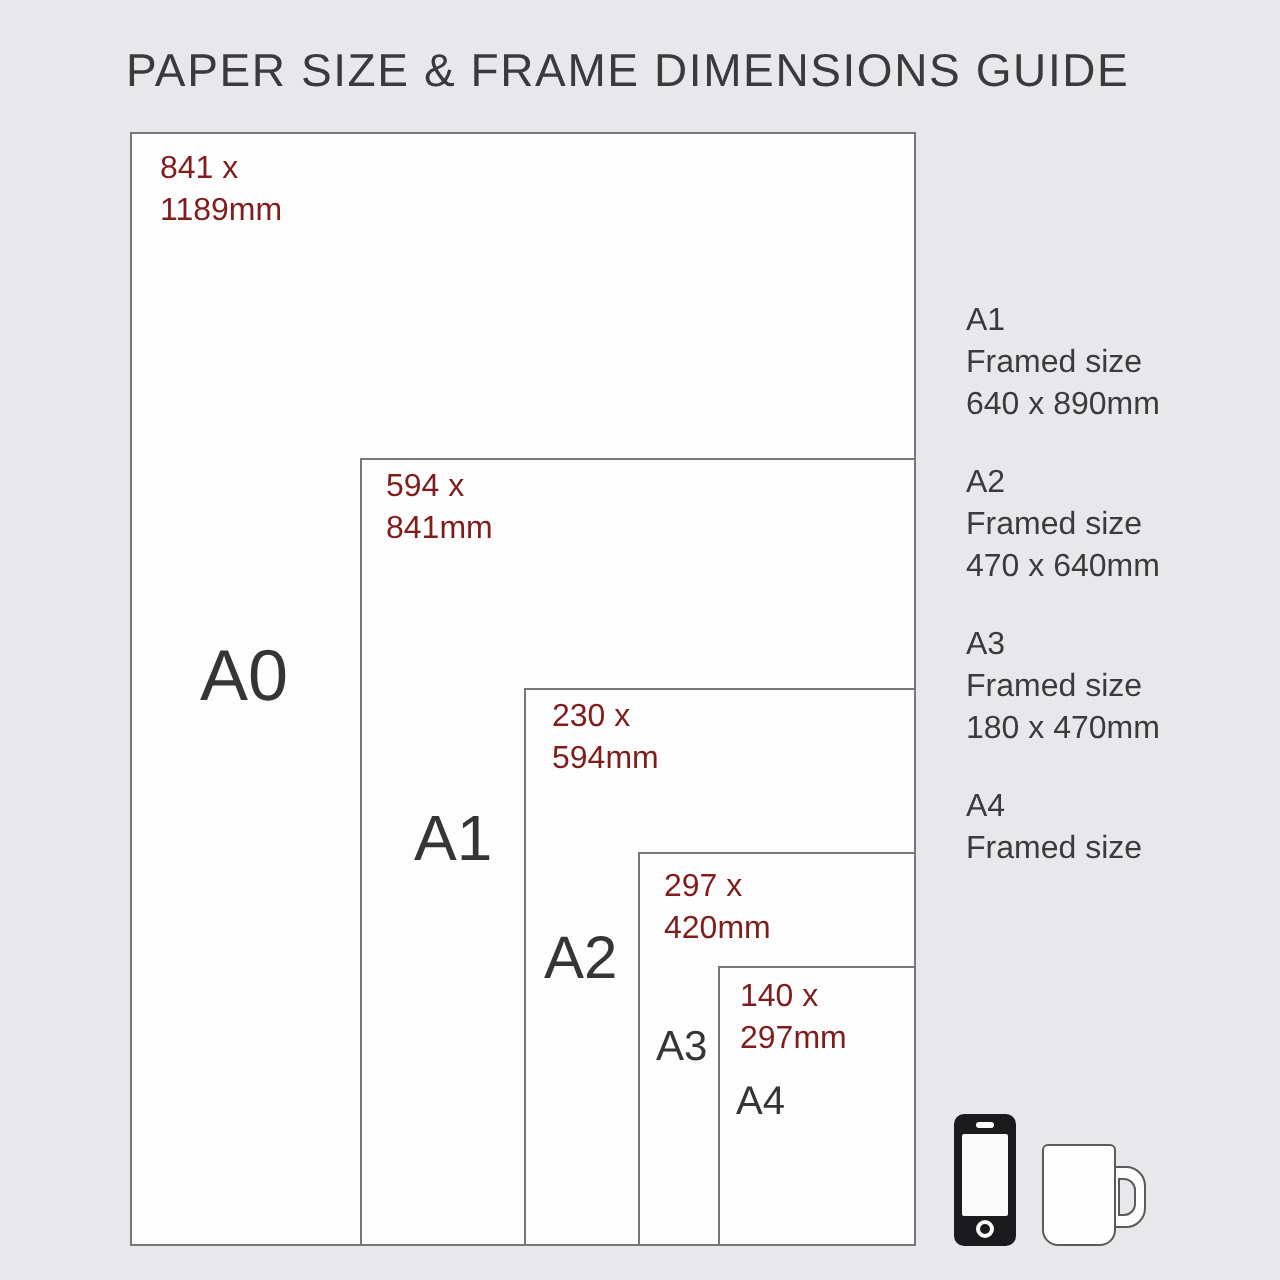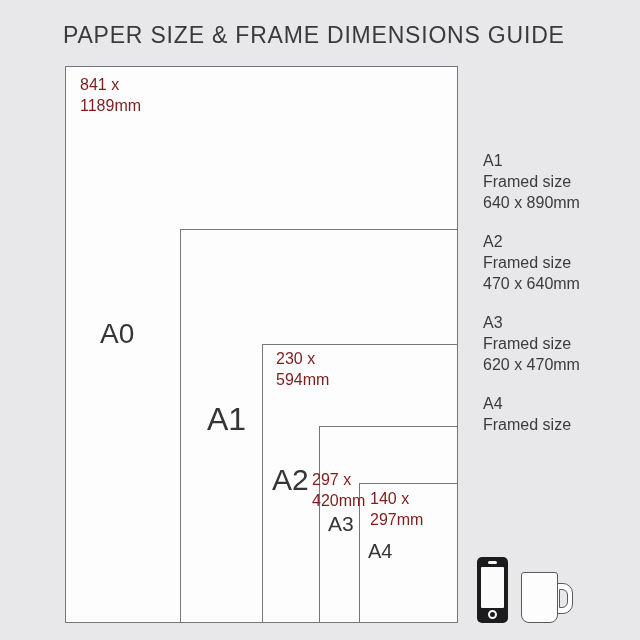--- a/index.html
+++ b/index.html
@@ -31,28 +31,28 @@
   .paper-a4 { left: 359px; top: 483px; width: 99px;  height: 140px; }
 
   .dims {
     position: absolute;
     font-size: 16px; line-height: 21px; color: #7f1d1d;
     white-space: nowrap;
   }
   .dims-a0 { left: 80px;  top: 74px; }
   .dims-a1 { left: 193px; top: 233px; }
   .dims-a2 { left: 276px; top: 348px; }
-  .dims-a3 { left: 312px; top: 433px; margin-top: 36px; }
+  .dims-a3 { left: 332px; top: 433px; }
   .dims-a4 { left: 370px; top: 488px; }
 
   .size-label {
     position: absolute; color: #353537; font-weight: 400;
     line-height: 1;
   }
-  .label-a0 { left: 100px; top: 320px; font-size: 28px; text-align: center; }
+  .label-a0 { left: 100px; top: 320px; font-size: 36px; text-align: center; }
   .label-a1 { left: 207px; top: 403px; font-size: 32px; }
   .label-a2 { left: 272px; top: 465px; font-size: 30px; }
   .label-a3 { left: 328px; top: 513px; font-size: 21px; }
   .label-a4 { left: 368px; top: 541px; font-size: 20px; }
 
   .legend {
     position: absolute; left: 483px; top: 150px; width: 150px;
   }
   .legend-item { margin-bottom: 18px; font-size: 16px; line-height: 21px; }
   .legend-item div { white-space: nowrap; }
@@ -107,20 +107,24 @@
   <div class="paper paper-a0"></div>
   <div class="paper paper-a1"></div>
   <div class="paper paper-a2"></div>
   <div class="paper paper-a3"></div>
   <div class="paper paper-a4"></div>
 
   <div class="dims dims-a0">
     <div>841 x</div>
     <div>1189mm</div>
   </div>
+  <div class="dims dims-a1">
+    <div>594 x</div>
+    <div>841mm</div>
+  </div>
   <div class="dims dims-a2">
     <div>230 x</div>
     <div>594mm</div>
   </div>
   <div class="dims dims-a3">
     <div>297 x</div>
     <div>420mm</div>
   </div>
   <div class="dims dims-a4">
     <div>140 x</div>
@@ -140,21 +144,21 @@
       <div>640 x 890mm</div>
     </div>
     <div class="legend-item">
       <div>A2</div>
       <div>Framed size</div>
       <div>470 x 640mm</div>
     </div>
     <div class="legend-item">
       <div>A3</div>
       <div>Framed size</div>
-      <div>620 x 470mm</div>
+      <div>180 x 470mm</div>
     </div>
     <div class="legend-item">
       <div>A4</div>
       <div>Framed size</div>
     </div>
   </div>
 
   <div class="phone">
     <div class="phone-speaker"></div>
     <div class="phone-screen"></div>

